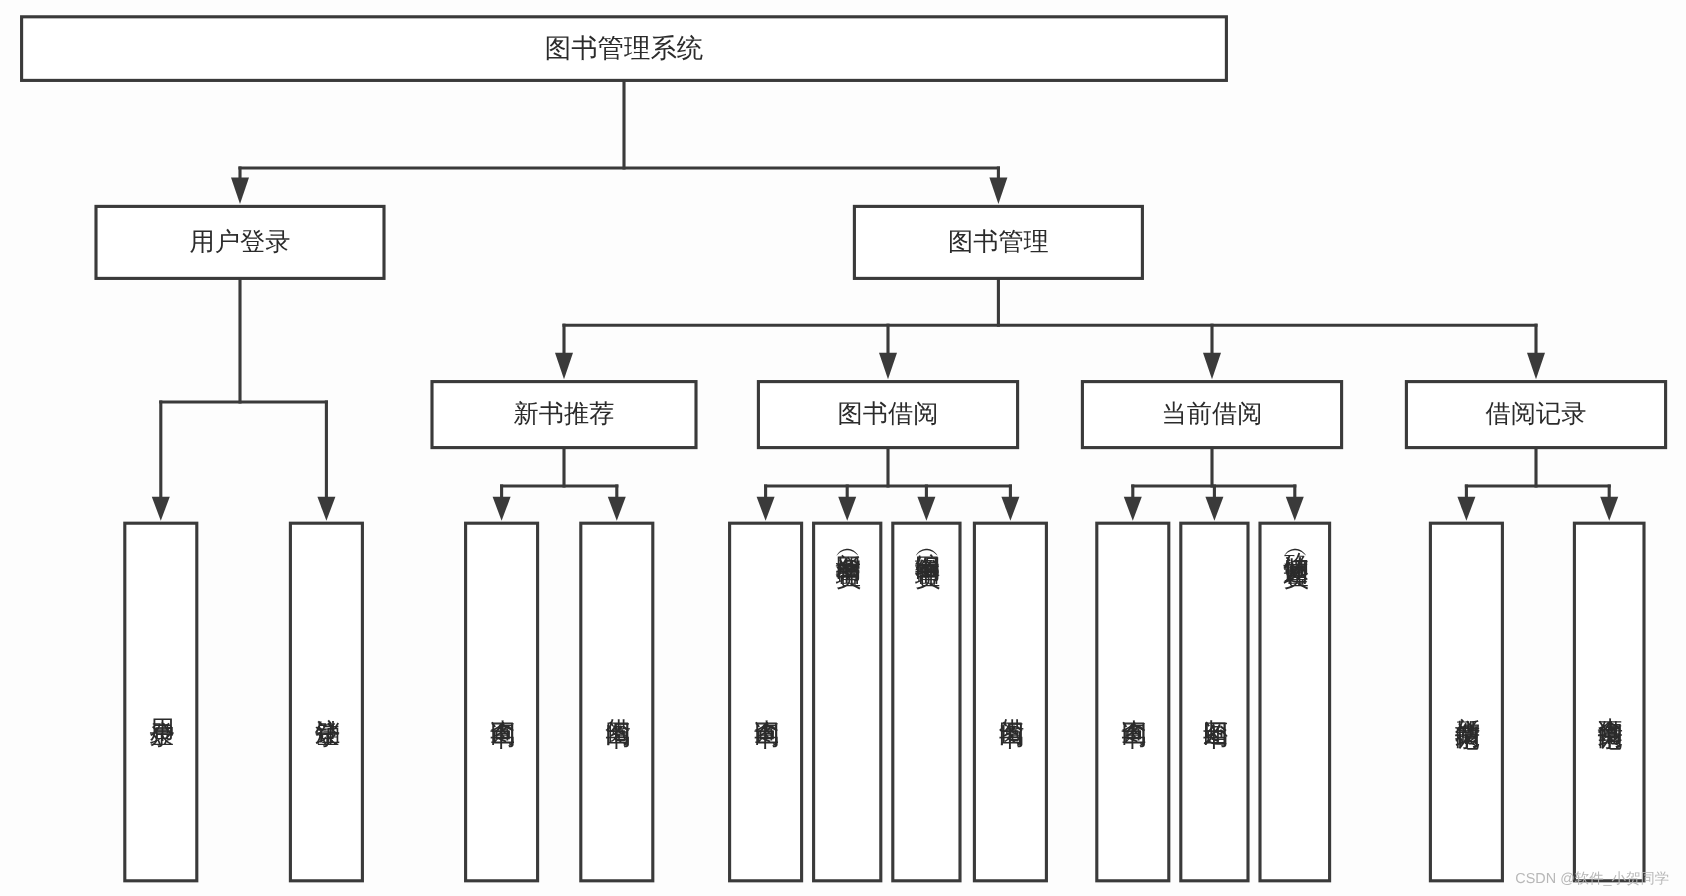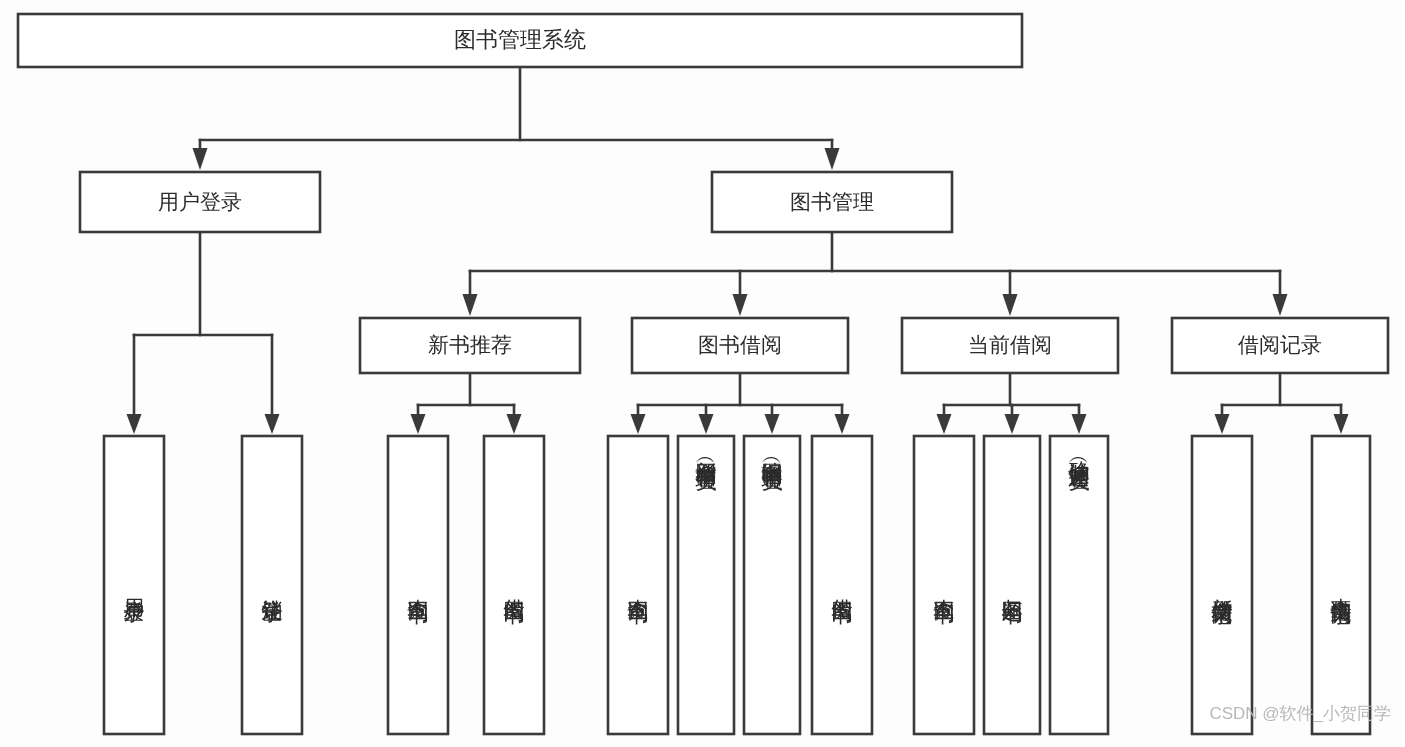--- a/index.html
+++ b/index.html
@@ -67,23 +67,23 @@
     font-family: "Liberation Sans", "DejaVu Sans", sans-serif;
     font-size: 21px;
     line-height: 1.05;
     color: #2b2b2b;
     letter-spacing: 1.5px;
     white-space: nowrap;
   }
   .watermark {
     position: absolute;
     right: 14px;
-    bottom: 22px;
-    font-family: "Liberation Sans", "DejaVu Sans", sans-serif;
-    font-size: 17px;
+    bottom: 6px;
+    font-family: "Liberation Sans", "DejaVu Sans", sans-serif;
+    font-size: 12px;
     color: #b8b8b8;
     white-space: nowrap;
   }
 </style>
 </head>
 <body>
 
 <div id="diagram-root">
 
   <svg class="diagram-canvas" viewBox="0 0 1405 747">

